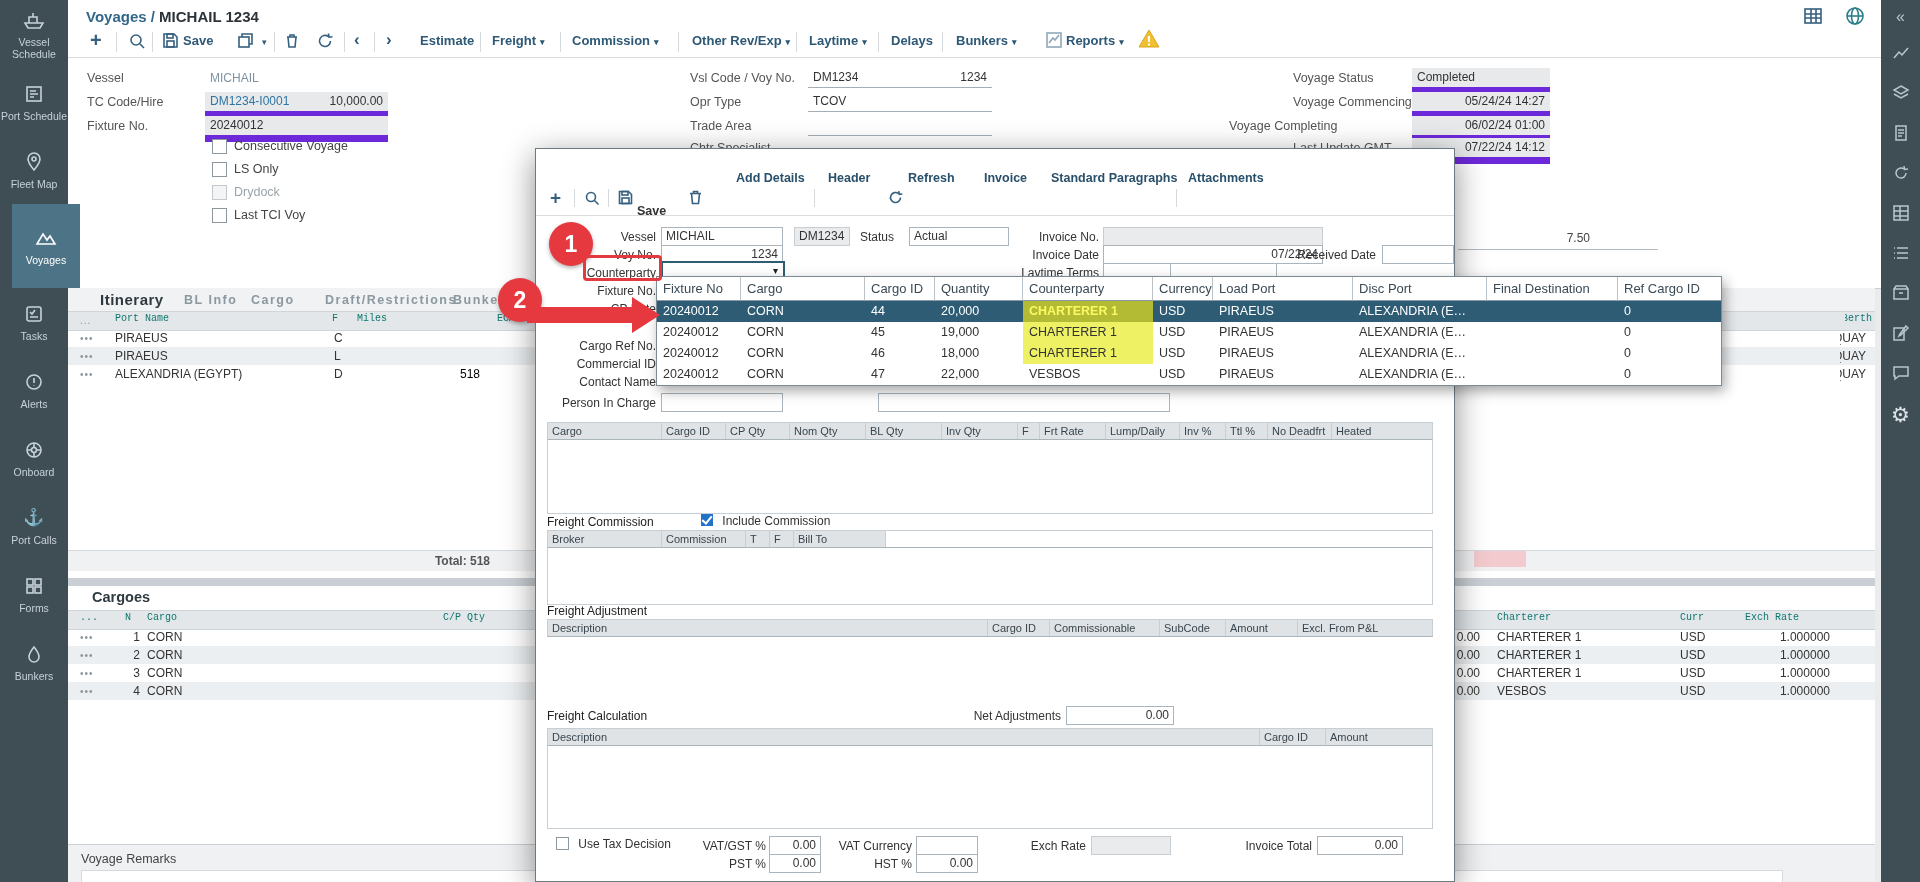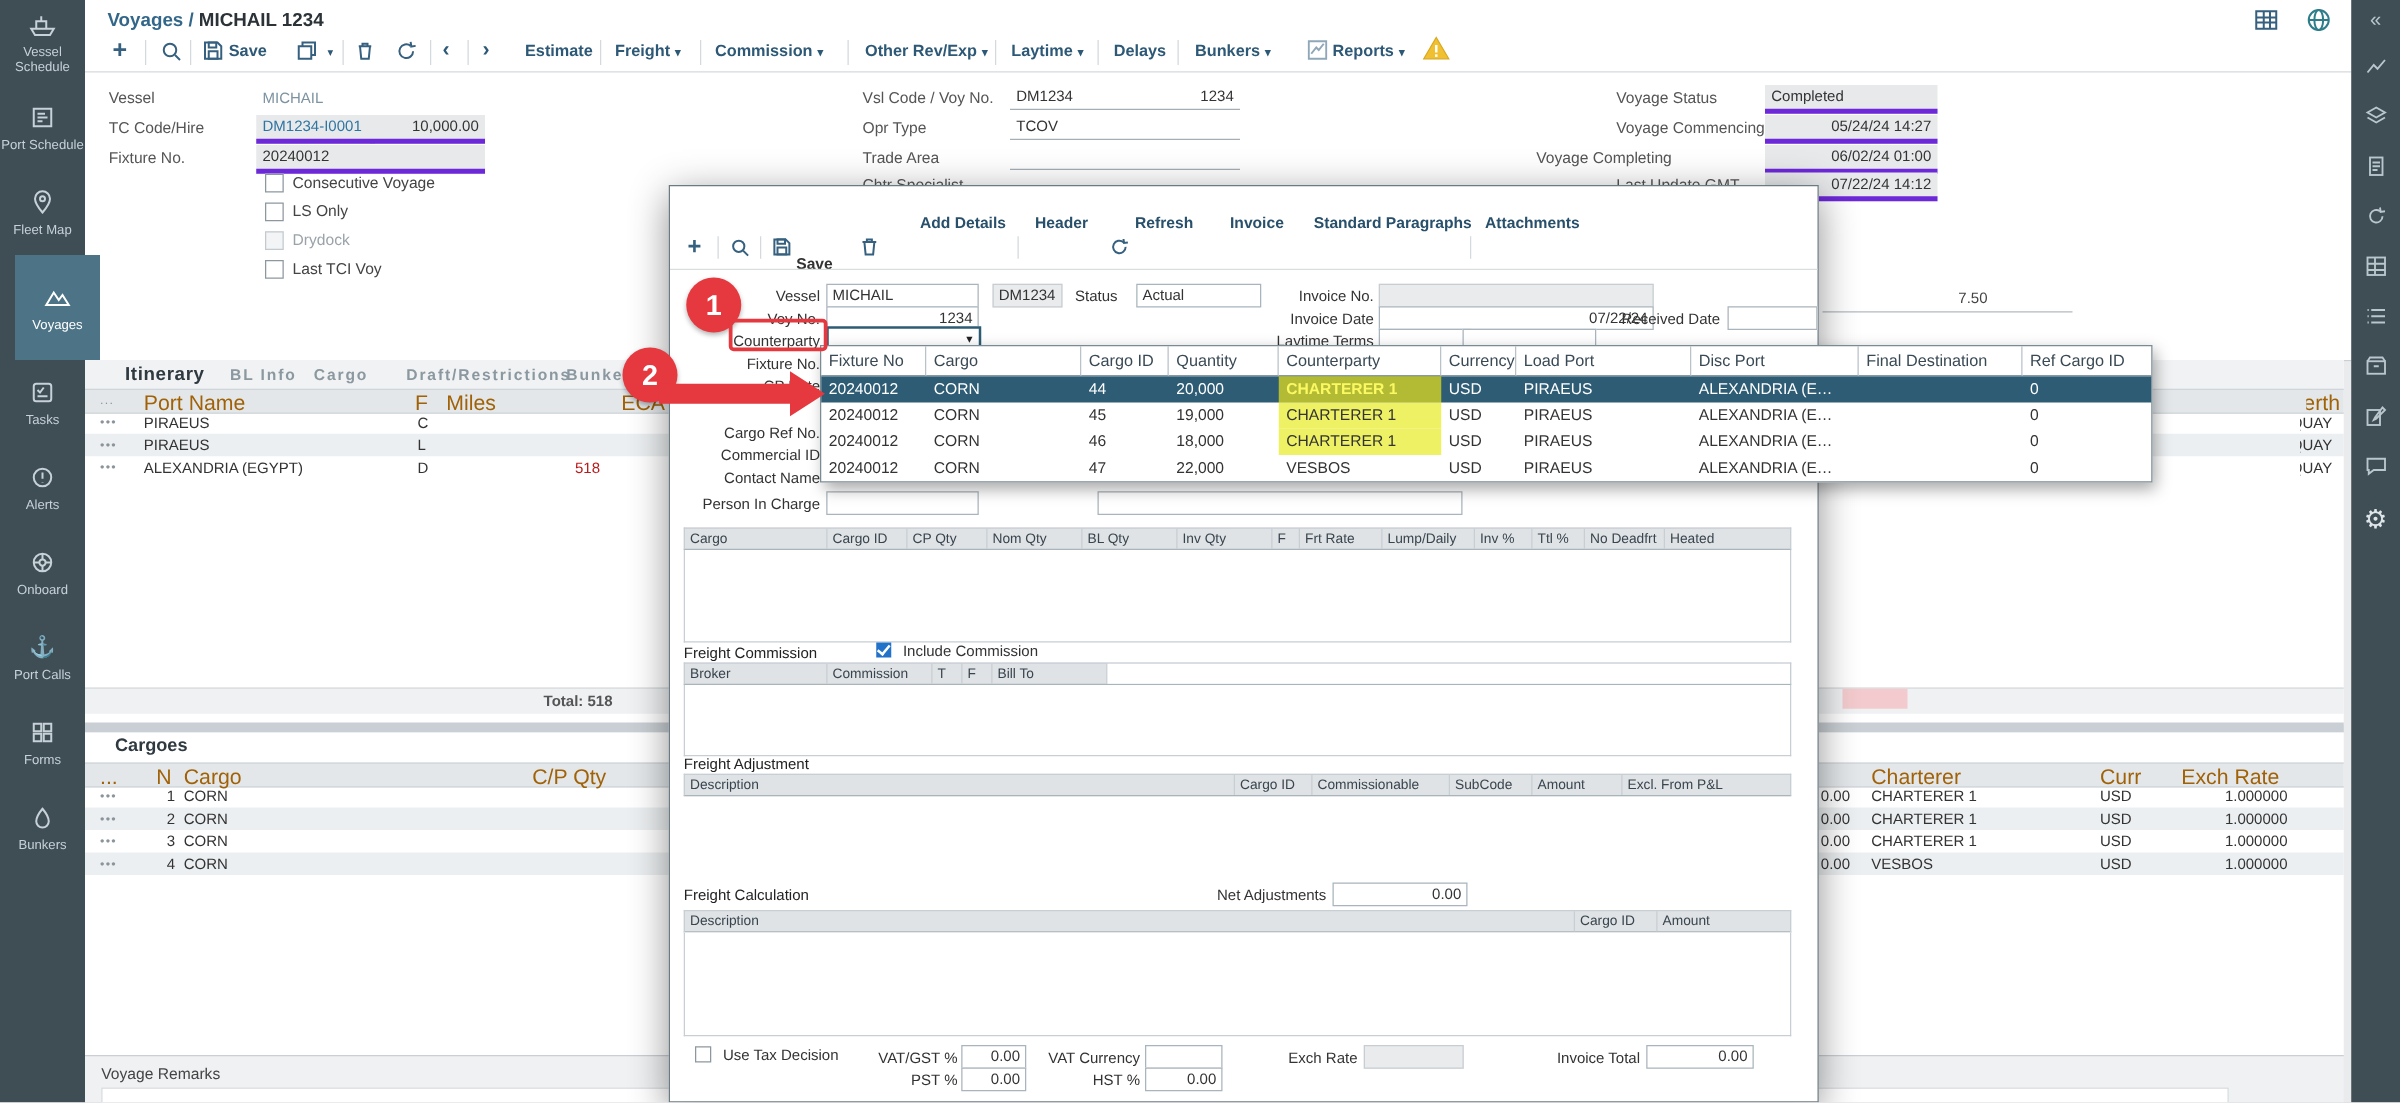--- a/index.html
+++ b/index.html
@@ -29,29 +29,29 @@
   .crumb{font-size:15px;font-weight:bold;}
   .crumb-a{color:#33678a;} .crumb-b{color:#2b3338;}
   .tb-ico{color:#35607f;cursor:pointer;display:inline-flex;align-items:center;}
   .tb-ico svg{stroke:#35607f;fill:none;stroke-width:1.6;}
   .tb-txt{color:#2d5876;font-weight:bold;font-size:13px;cursor:pointer;}
   .tb-sep{width:1px;height:20px;background:#d4d9dd;}
   .caret{font-size:9px;color:#2d5876;margin-left:4px;}
 
   
   .lbl{color:#555;font-size:12.5px;}
-  .gbox{background:#e7e9ea;border-bottom:4px solid #6d28d9;height:17px;padding:2px 5px 0 5px;}
+  .gbox{background:#e7e9ea;border-bottom:7px solid #6d28d9;height:17px;padding:2px 5px 0 5px;}
   .ulf{border-bottom:1px solid #a6aeb5;height:17px;padding:2px 5px 0 5px;background:#fff;}
   .cb{width:13px;height:13px;background:#fff;border:1px solid #8d979e;display:inline-block;}
   .cb.dis{border-color:#c3cacf;background:#f2f4f5;}
   .cb-lbl{color:#444;font-size:12.5px;margin-left:7px;vertical-align:top;}
 
   
   .sect-hdr-row{background:#e3e7ea;border-top:1px solid #cfd5d9;border-bottom:1px solid #cfd5d9;}
-  .col-h{color:#a16207;font-size:17px;}
+  .col-h{color:#0f766e;font-size:10px;font-family:Liberation Mono, monospace;}
   .dots{color:#8a949b;letter-spacing:1px;font-size:10px;}
   .tab{color:#8b98a0;font-weight:bold;font-size:12.5px;letter-spacing:1.5px;cursor:pointer;}
   .tab.active{color:#2f3a40;font-size:15px;letter-spacing:0.5px;}
   .row-alt{background:#eceff1;}
   .lclip{overflow:hidden;white-space:nowrap;direction:rtl;}
 
   
   #modal{left:535px;top:148px;width:920px;height:734px;background:#fff;z-index:10;
          box-shadow:0 8px 30px rgba(0,0,0,.45);border:1px solid #6c7a83;box-sizing:border-box;}
   #modal-title{height:33px;background:#23292e;display:flex;align-items:center;color:#fff;}
@@ -395,21 +395,21 @@
     <div class="abs row-alt" style="left:68px;top:347px;width:1807px;height:18px;">
       <span class="abs dots" style="left:12px;top:4px;">•••</span>
       <span class="abs" style="left:47px;top:2px;">PIRAEUS</span>
       <span class="abs" style="left:266px;top:2px;">L</span>
       <span class="abs lclip" style="left:1772px;top:2px;width:26px;">QUAY</span>
     </div>
     <div class="abs" style="left:68px;top:365px;width:1807px;height:18px;">
       <span class="abs dots" style="left:12px;top:4px;">•••</span>
       <span class="abs" style="left:47px;top:2px;">ALEXANDRIA (EGYPT)</span>
       <span class="abs" style="left:266px;top:2px;">D</span>
-      <span class="abs r" style="left:380px;top:2px;width:32px;color:#b91c1c;">518</span>
+      <span class="abs r" style="left:380px;top:2px;width:32px;color:#000000;">518</span>
       <span class="abs lclip" style="left:1772px;top:2px;width:26px;">QUAY</span>
     </div>
 
     <div class="abs" style="left:68px;top:550px;width:1807px;height:20px;background:#eff1f3;border-top:1px solid #d5dade;"></div>
     <div class="abs r" style="left:390px;top:554px;width:100px;font-weight:bold;color:#555;">Total: 518</div>
     <div class="abs" style="left:1474px;top:551px;width:52px;height:16px;background:#f3cbce;"></div>
     <div class="abs" style="left:68px;top:578px;width:1807px;height:8px;background:#c9cfd4;"></div>
   </div>
 
   <div>

